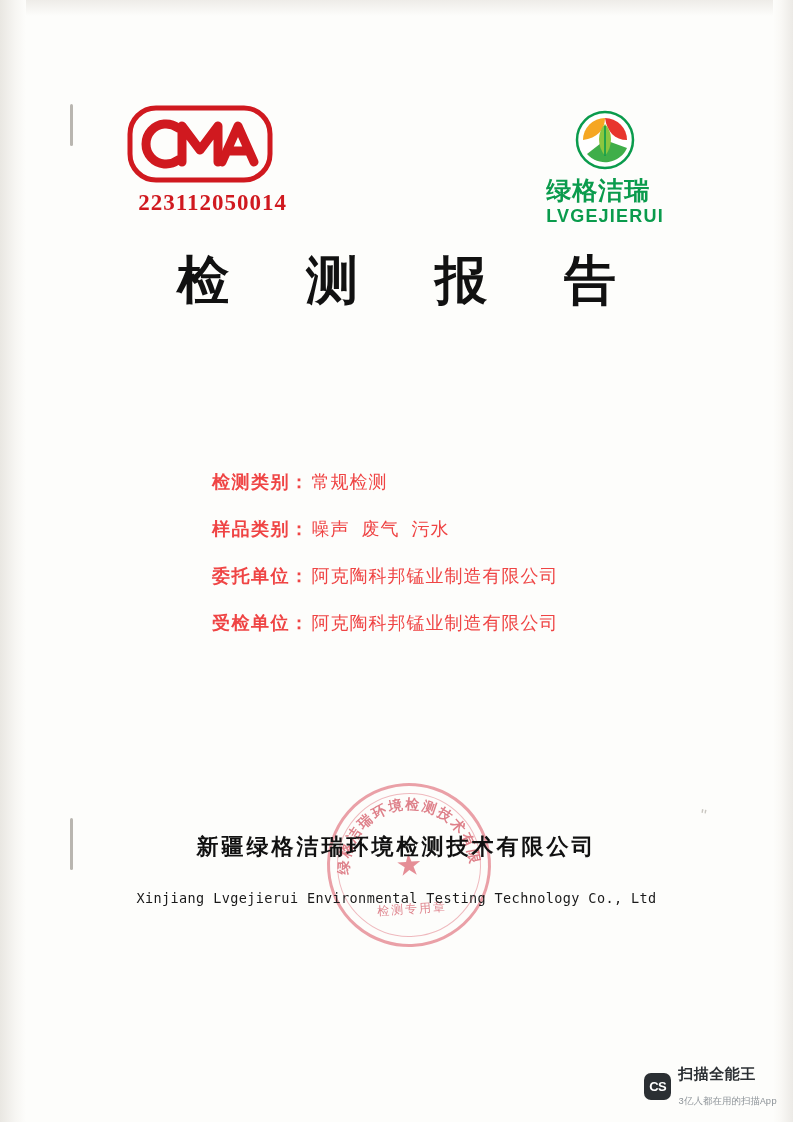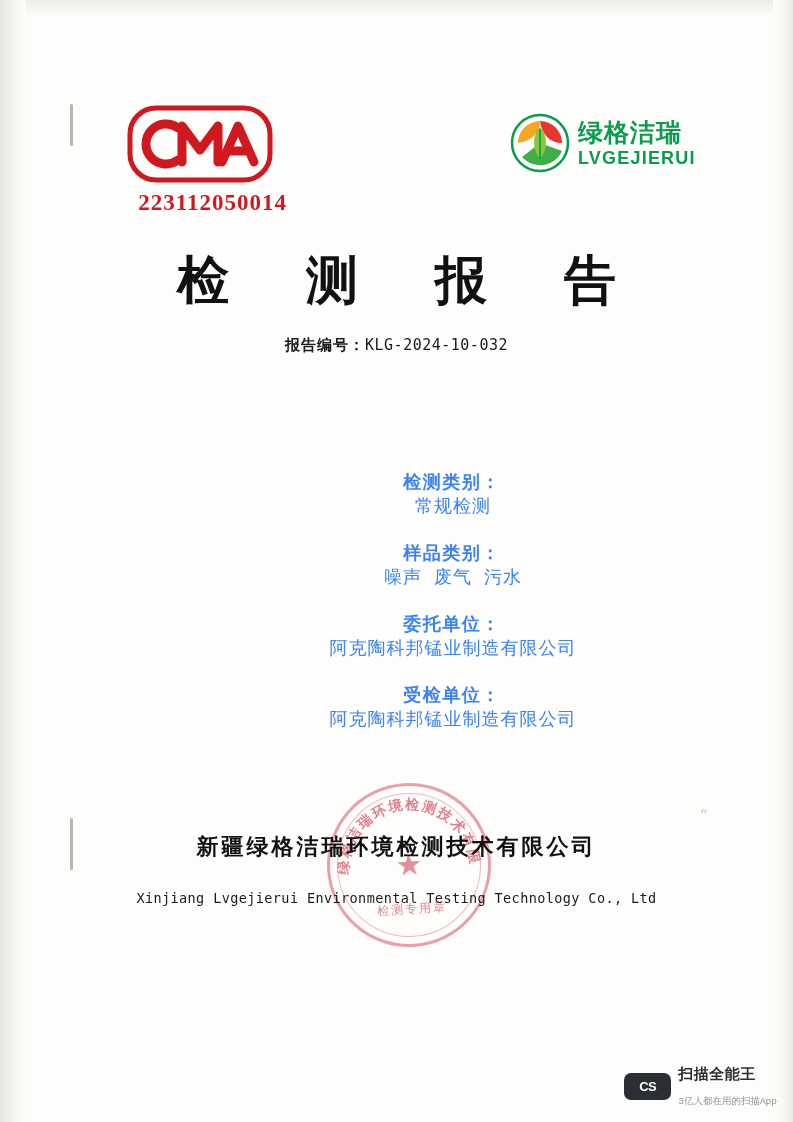--- a/index.html
+++ b/index.html
@@ -78,20 +78,21 @@
   
   .company-logo {
     position: absolute;
     left: 510px;
     top: 110px;
     width: 190px;
     height: 66px;
     display: flex;
     align-items: center;
     gap: 8px;
+    flex-direction: column;
   }
   .company-logo-mark {
     width: 60px;
     height: 60px;
     flex: 0 0 60px;
     position: relative;
   }
   .company-logo-text {
     display: flex;
     flex-direction: column;
@@ -148,25 +149,24 @@
 
   
   .fields {
     position: absolute;
     top: 470px;
     left: 212px;
     width: 480px;
   }
   .field-row {
     display: flex;
-    align-items: center;
+    align-items: flex-end;
     margin-bottom: 23px;
     font-size: 18px;
-    color: #3b82f6;
-    flex-direction: column;
+    color: #ef4444;
   }
   .field-label {
     font-family: "Liberation Sans", "DejaVu Sans", sans-serif;
     font-weight: 700;
     letter-spacing: 1.5px;
     white-space: nowrap;
   }
   .field-value {
     font-family: "Liberation Sans", "DejaVu Sans", sans-serif;
     font-weight: 400;
@@ -264,21 +264,21 @@
   
   .camscanner {
     position: absolute;
     right: 16px;
     bottom: 14px;
     display: flex;
     align-items: center;
     gap: 7px;
   }
   .cs-badge {
-    width: 47px;
+    width: 27px;
     height: 27px;
     border-radius: 7px;
     background: #2b2f33;
     color: #fff;
     font-family: "Liberation Sans", "DejaVu Sans", sans-serif;
     font-size: 13px;
     font-weight: 700;
     display: flex;
     align-items: center;
     justify-content: center;
@@ -338,23 +338,20 @@
       </svg>
     </div>
     <div class="company-logo-text">
       <span class="company-logo-cn">绿格洁瑞</span>
       <span class="company-logo-en">LVGEJIERUI</span>
     </div>
   </div>
 
   <div class="doc-title">检 测 报 告</div>
 
-  <div class="report-no">
-    <span class="rn-label">报告编号：</span><span>KLG-2024-10-032</span>
-  </div>
 
   <div class="fields">
     <div class="field-row">
       <span class="field-label">检测类别：</span>
       <span class="field-value">常规检测</span>
     </div>
     <div class="field-row">
       <span class="field-label">样品类别：</span>
       <span class="field-value">噪声  废气  污水</span>
     </div>

